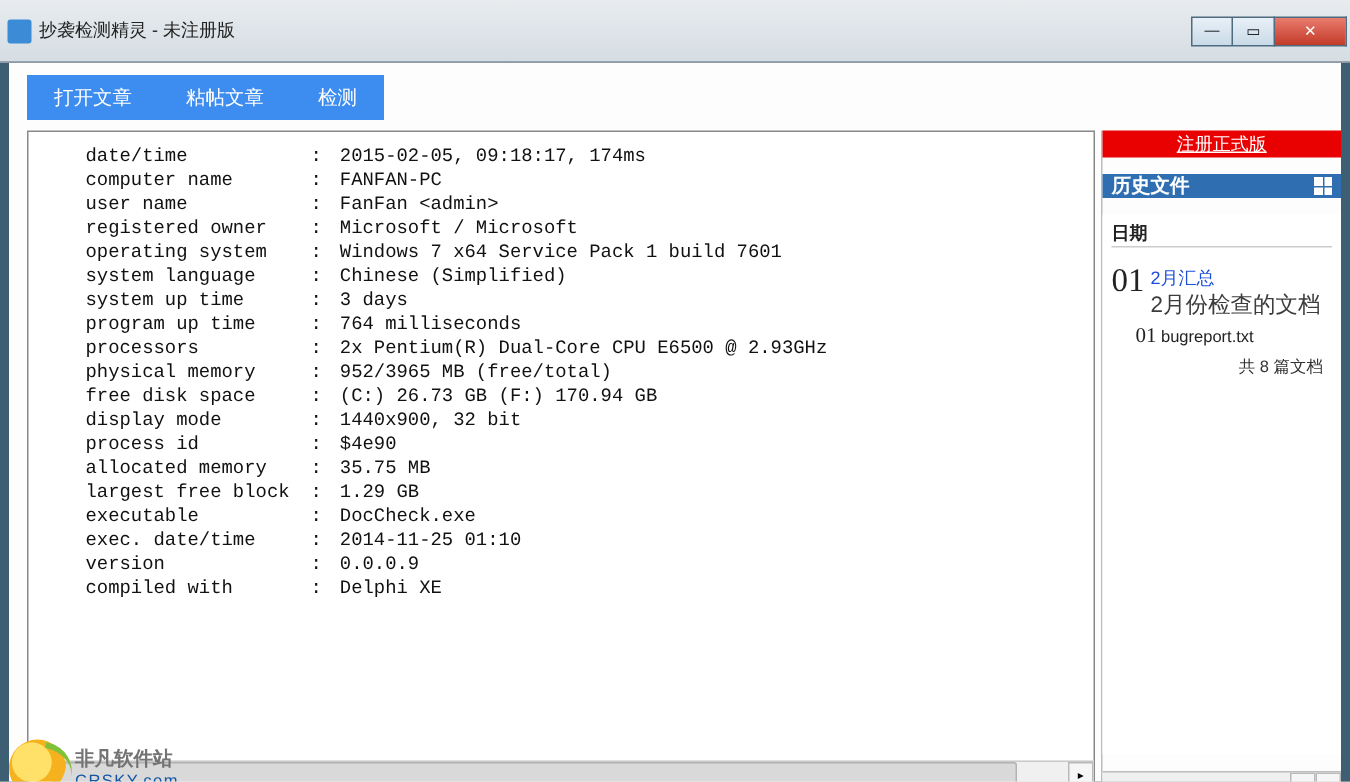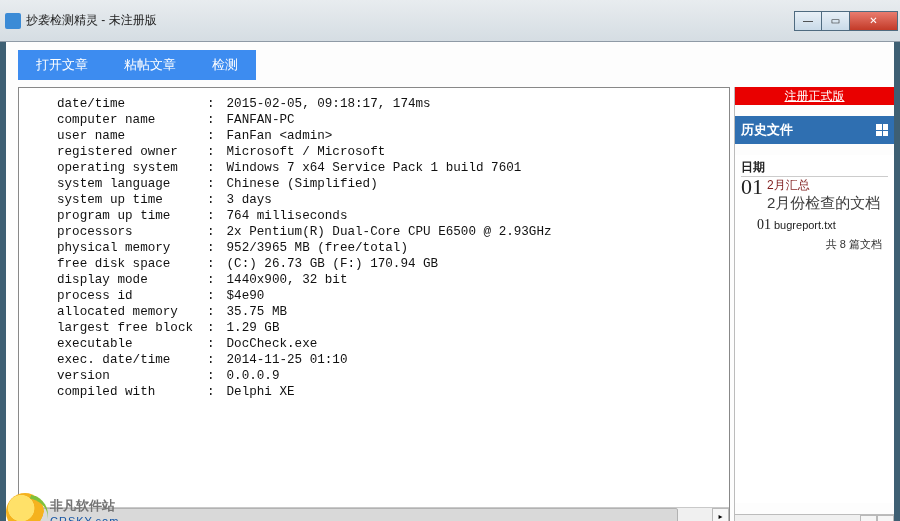--- a/index.html
+++ b/index.html
@@ -31,28 +31,28 @@
   .textarea .k { display: inline-block; width: 150px; }
   .textarea .c { display: inline-block; width: 12px; }
   .hscroll { height: 17px; background: #f0f0f0; border-top: 1px solid #c9c9c9; display: flex; align-items: center; }
   .sbtn { width: 17px; height: 17px; background: #f6f6f6; border: 1px solid #b9b9b9; font-size: 8px; display: flex; align-items: center; justify-content: center; }
   .track { flex: 1; height: 17px; position: relative; }
   .thumb { position: absolute; left: 0; top: 0; width: 95%; height: 15px; background: #d9d9d9; border: 1px solid #b2b2b2; border-radius: 2px; }
 
   
   .rightpane { width: 160px; display: flex; flex-direction: column; border-left: 1px solid #bcbcbc; gap: 11px; }
   .regnotice { background: #e90000; color: #fff; font-size: 12px; text-align: center; height: 18px; line-height: 18px; text-decoration: underline; cursor: pointer; }
-  .histheader { background: #2f6fb1; color: #fff; height: 28px; display: flex; align-items: center; justify-content: space-between; padding: 0 6px; font-size: 13px; font-weight: bold; }
+  .histheader { background: #2f6fb1; color: #fff; height: 16px; display: flex; align-items: center; justify-content: space-between; padding: 0 6px; font-size: 13px; font-weight: bold; }
   .gridicon { width: 12px; height: 12px; display: grid; grid-template-columns: 1fr 1fr; grid-template-rows: 1fr 1fr; gap: 1px; }
   .gridicon span { background: #fff; }
   .histbody { flex: 1; background: #fff; padding: 4px 6px; font-size: 12px; color: #222; position: relative; }
-  .datehdr { font-weight: bold; border-bottom: 1px solid #ccc; margin-bottom: 0; font-size: 12px; font-family: Liberation Serif, serif; }
+  .datehdr { font-weight: bold; border-bottom: 1px solid #ccc; margin-bottom: 12px; font-size: 12px; font-family: Liberation Serif, serif; }
   .entry { display: flex; align-items: flex-start; gap: 4px; margin-bottom: 4px; cursor: pointer; }
   .daynum { font-family: "Times New Roman", serif; font-size: 22px; line-height: 20px; }
-  .entrytext .t1 { color: #7f1d1d; font-size: 12px; }
+  .entrytext .t1 { color: #1d4ed8; font-size: 12px; }
   .entrytext .t2 { color: #3c3c3c; font-size: 15px; }
   .filerow { font-size: 11px; color: #222; margin: 2px 0 2px 16px; cursor: pointer; }
   .filerow .fnum { font-family: "Times New Roman", serif; font-size: 14px; margin-right: 3px; }
   .count { font-size: 11px; color: #333; text-align: right; margin: 4px 6px 0 0; }
 
   
   .histfoot { height: 17px; background: #f0f0f0; border-top: 1px solid #bcbcbc; display: flex; align-items: center; justify-content: flex-end; gap: 0; }
   .histfoot .sbtn { width: 17px; }
 
   

